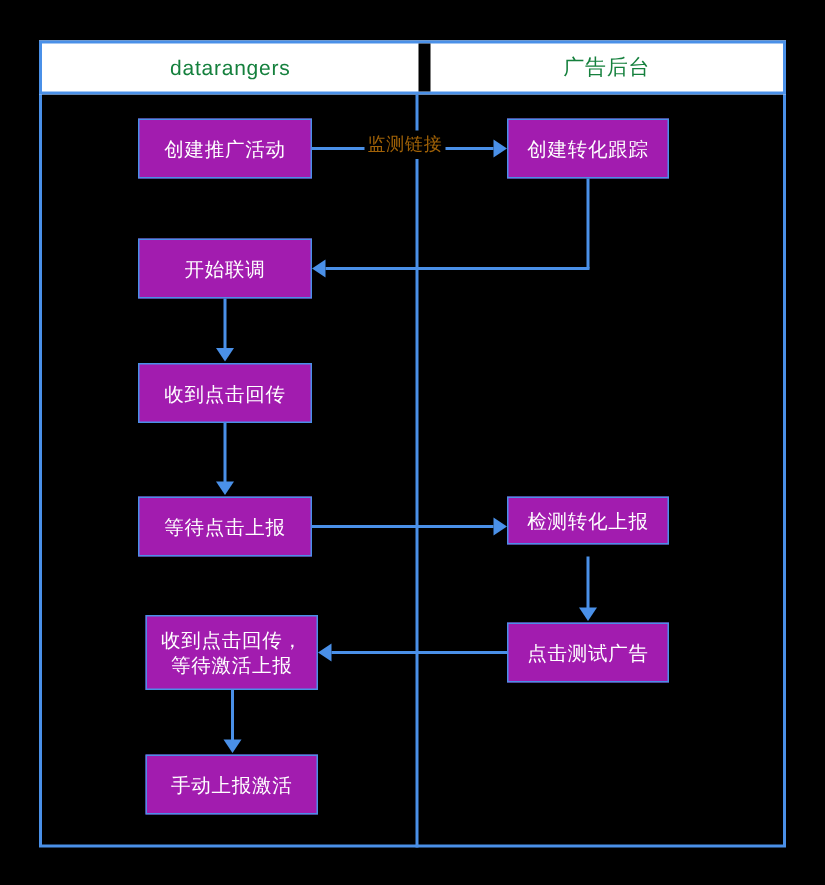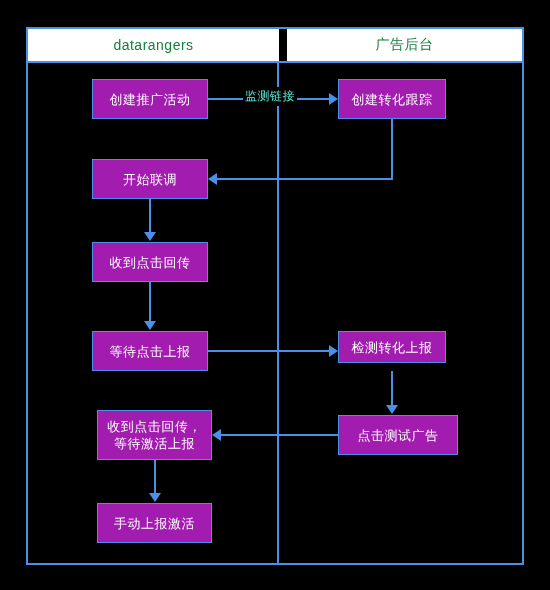--- a/index.html
+++ b/index.html
@@ -102,21 +102,21 @@
     border-left: 9px solid #4a90e8;
   }
   .arrow.left {
     border-top: 6px solid transparent;
     border-bottom: 6px solid transparent;
     border-right: 9px solid #4a90e8;
   }
   .edge-label {
     position: absolute;
     background: #000000;
-    color: #5eead4;
+    color: #a16207;
     font-size: 12px;
     padding: 1px 2px;
     white-space: nowrap;
     letter-spacing: 0.5px;
   }
 </style>
 </head>
 <body>
 
 <div id="canvas">
@@ -138,21 +138,21 @@
 
   <div class="node" style="left:92px;  top:242px; width:116px; height:40px;">收到点击回传</div>
 
   <div class="node" style="left:92px;  top:331px; width:116px; height:40px;">等待点击上报</div>
 
   <div class="node" style="left:338px; top:331px; width:108px; height:32px;">检测转化上报</div>
 
   <div class="node" style="left:97px;  top:410px; width:115px; height:50px;">收到点击回传，
 等待激活上报</div>
 
-  <div class="node" style="left:338px; top:415px; width:120px; height:40px;">点击测试广告</div>
+  <div class="node" style="left:338px; top:415px; width:108px; height:40px;">点击测试广告</div>
 
   <div class="node" style="left:97px;  top:503px; width:115px; height:40px;">手动上报激活</div>
 
   <div class="line h" style="left:208px; top:98px; width:121px;"></div>
   <div class="arrow right" style="left:329px; top:93px;"></div>
   <div class="edge-label" style="left:243px; top:87px;">监测链接</div>
 
   <div class="line v" style="left:391px; top:119px; height:60px;"></div>
   <div class="line h" style="left:217px; top:178px; width:176px;"></div>
   <div class="arrow left" style="left:208px; top:173px;"></div>

